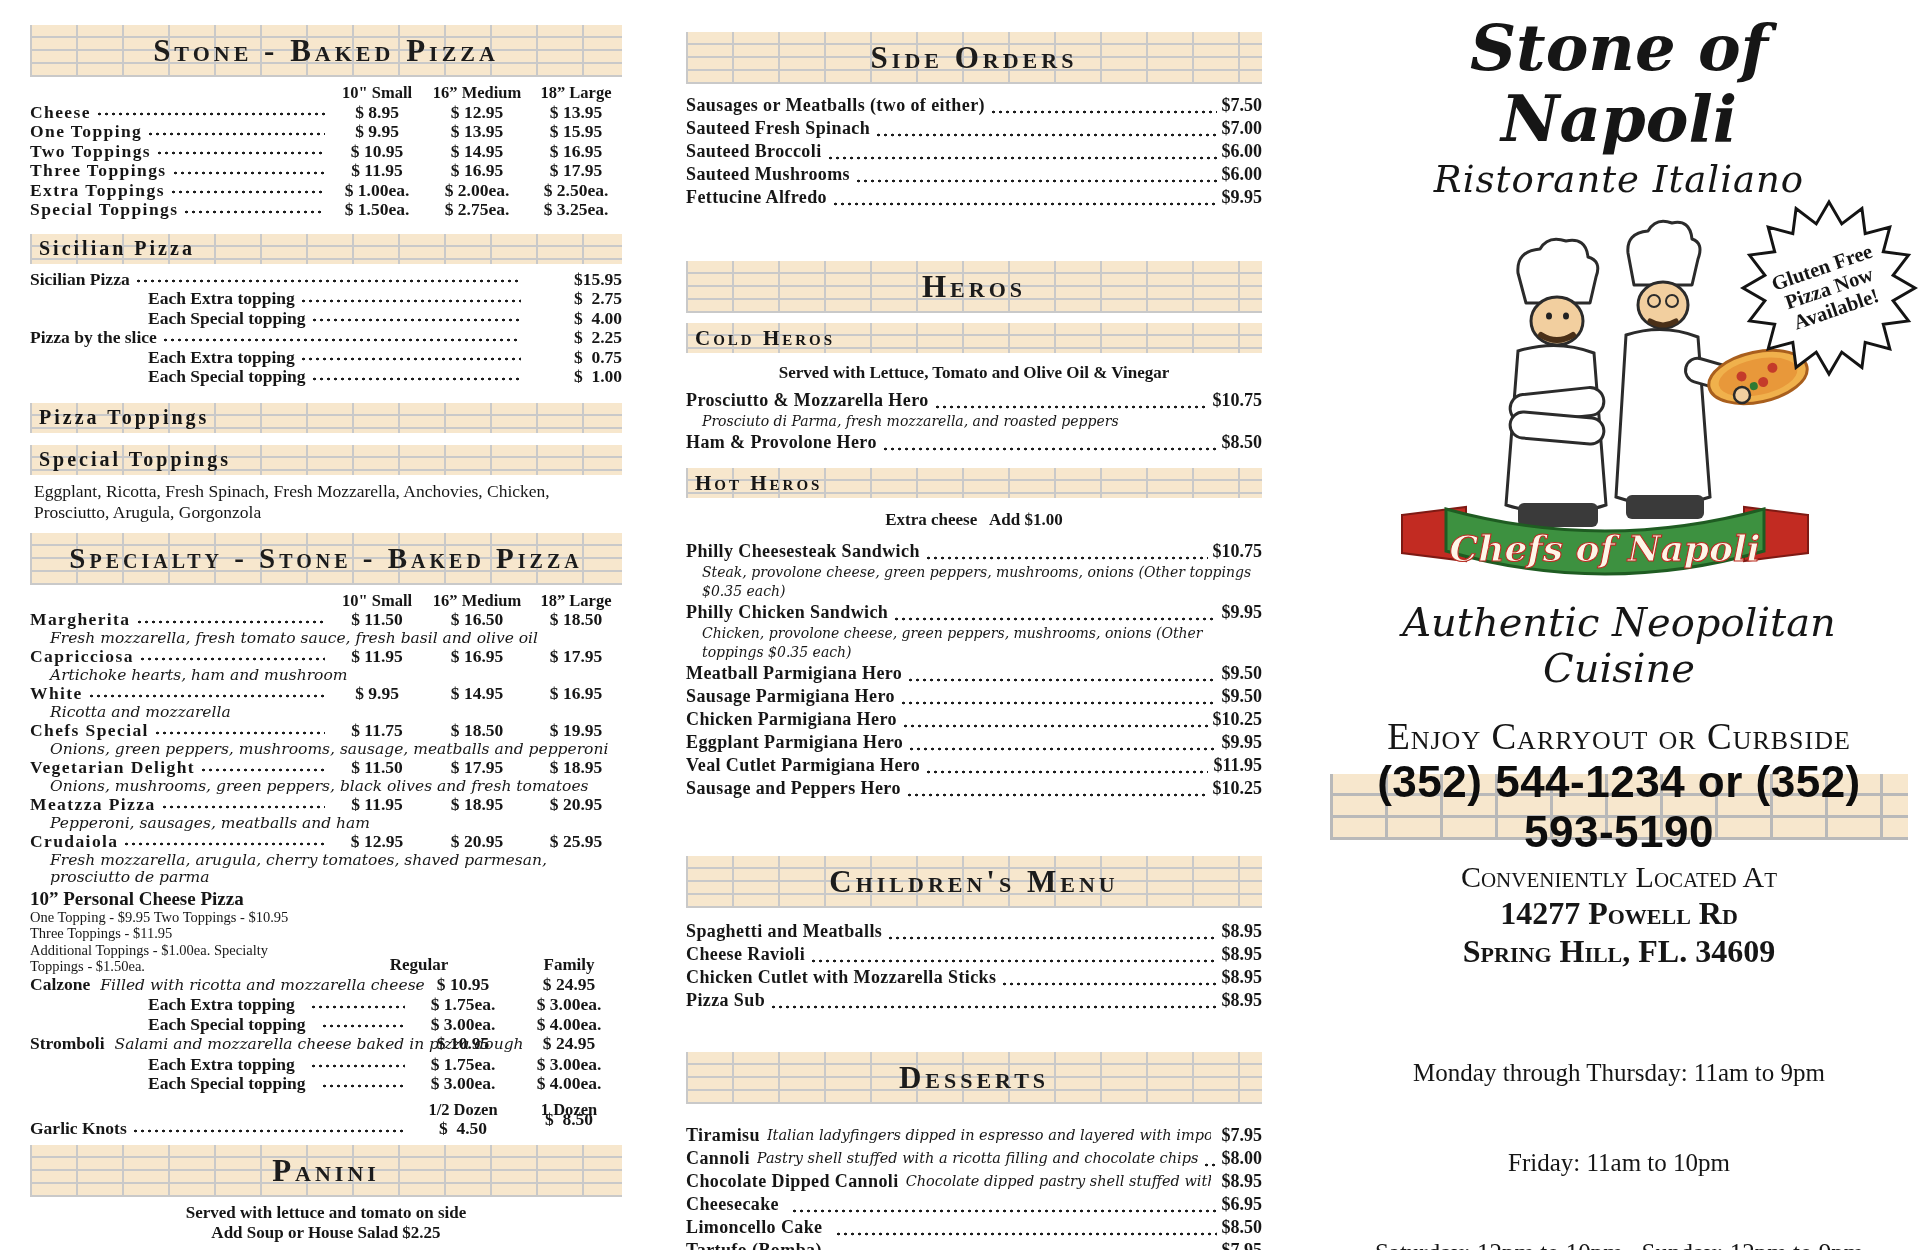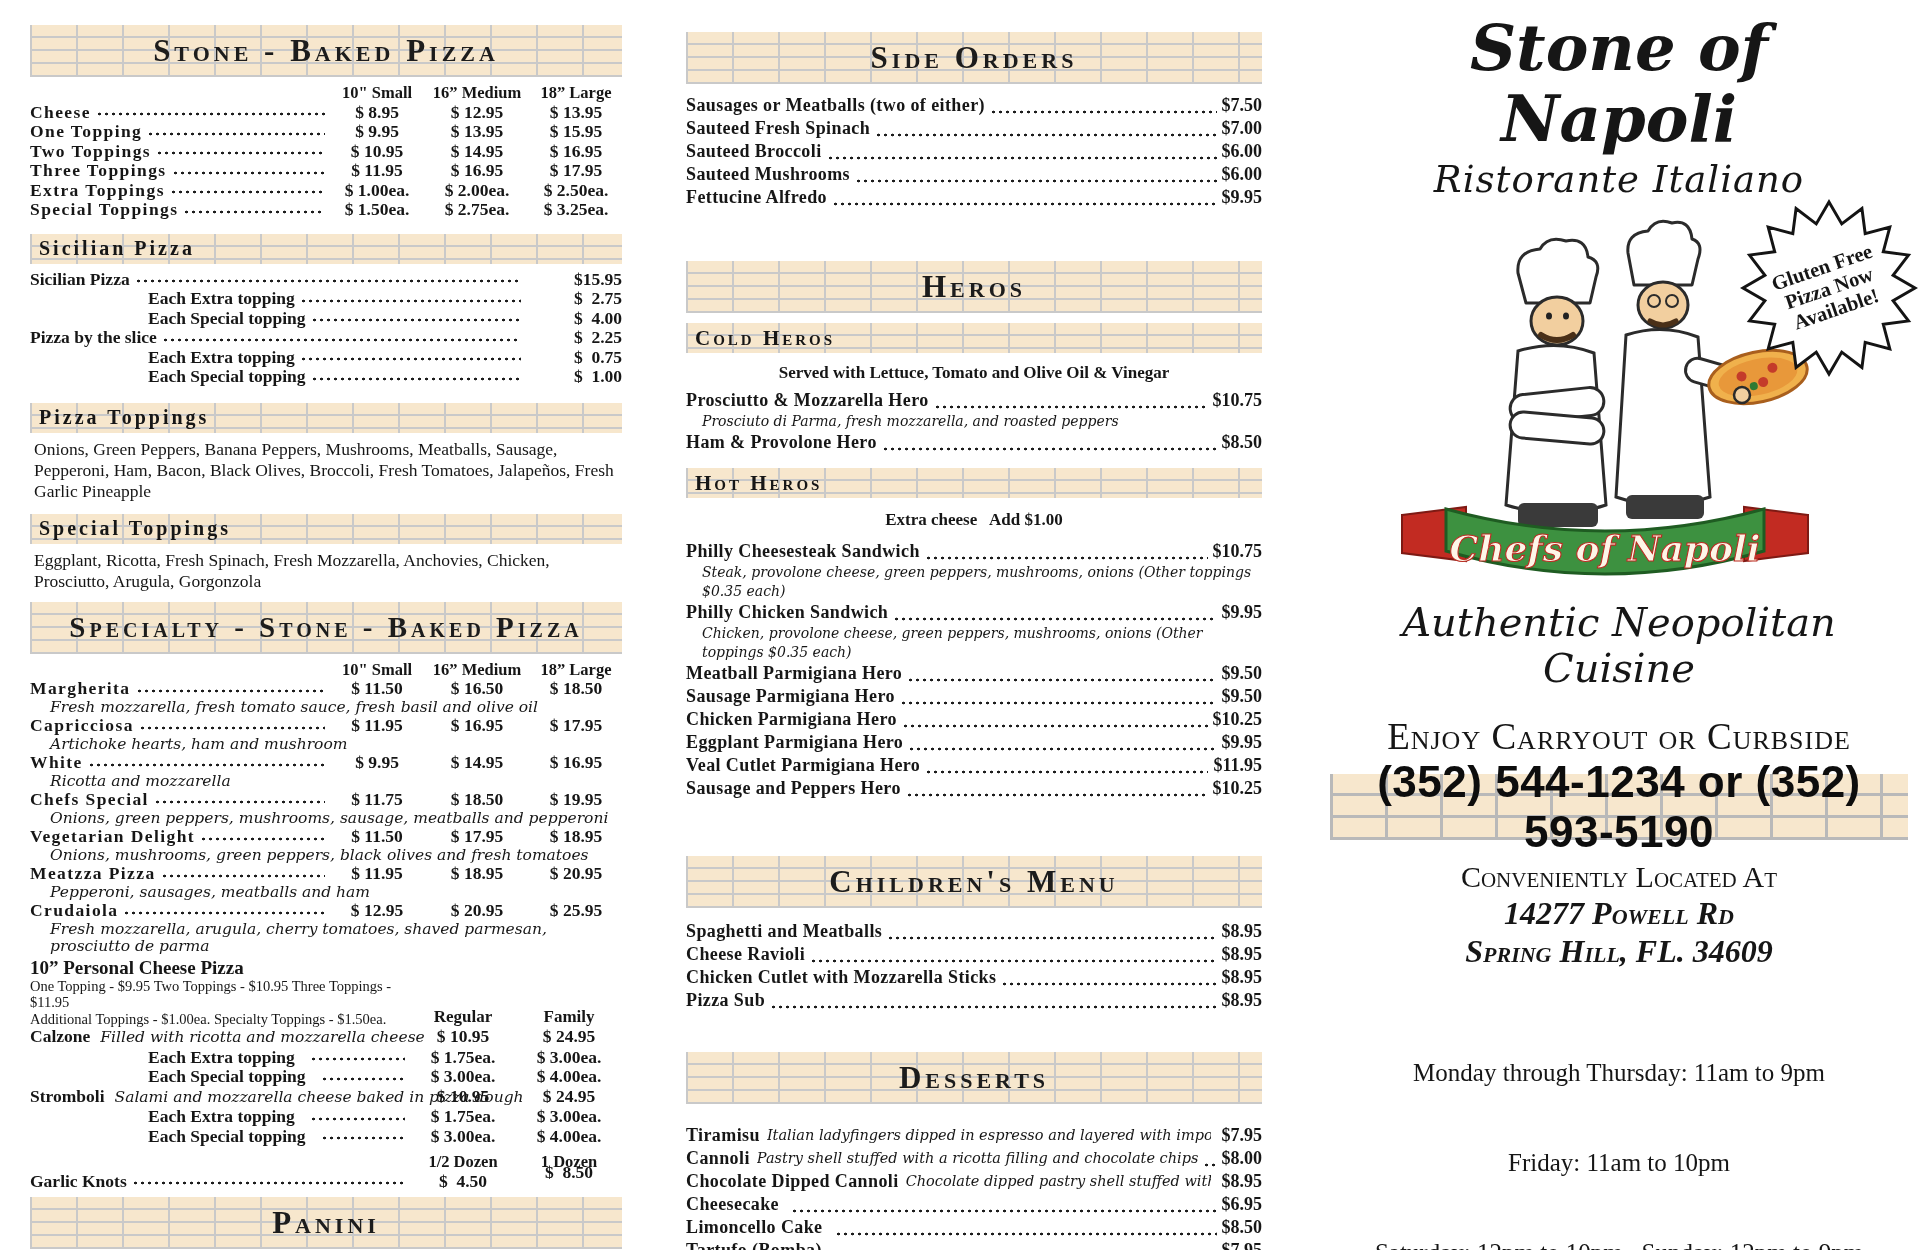--- a/index.html
+++ b/index.html
@@ -51,21 +51,21 @@
   .dots { flex:1 1 auto; height:4px; align-self:flex-end; margin:0 5px 6px 6px;
     background-image:radial-gradient(circle at 2.5px 2px, #1d1d1d 1.3px, transparent 1.6px);
     background-size:7px 4px; background-repeat:repeat-x; }
   .dots-base { margin-bottom:3px; }
   .sub { padding-left:118px; }
   .script { font-family:"DejaVu Serif", serif; font-style:italic; font-weight:normal; }
   .idesc { font-size:15.5px; margin-left:10px; white-space:nowrap; }
   .descline { font-size:15.5px; line-height:17.5px; padding-left:20px; font-weight:normal; }
   .toppings-text { font-size:17.5px; line-height:21px; padding:6px 2px 0 4px; }
 
-  .personal { display:grid; grid-template-columns:1fr 106px 106px; align-items:end; margin-top:2px; }
+  .personal { display:grid; grid-template-columns:1fr 106px 106px; align-items:end; margin-top:2px;gap:44px; }
   .p-title { font-weight:bold; font-size:19px; line-height:20px; }
   .p-line { font-size:14.5px; line-height:16.5px; }
   .p-head { font-weight:bold; font-size:17px; text-align:center; }
 
   .nudge-up { transform:translateY(-9px); display:inline-block; }
 
   
   .mrow { display:flex; align-items:flex-start; font-weight:bold; font-size:18px; line-height:23px; }
   .mrow .pname { letter-spacing:.4px; }
   .mprice { white-space:pre; }
@@ -81,21 +81,21 @@
   .illus-wrap svg.chefs { position:absolute; left:60px; top:6px; }
   .burst { position:absolute; right:-10px; top:-4px; width:178px; height:178px; }
   .burst svg { width:178px; height:178px; }
   .burst-text { position:absolute; inset:0; display:flex; flex-direction:column; justify-content:center; text-align:center;
     transform:rotate(-19deg); font-weight:bold; font-size:20.5px; line-height:22px; }
   .tagline { font-size:40px; margin-top:2px; }
   .carryout { font-variant:small-caps; font-size:37px; letter-spacing:1px; margin-top:24px; }
   .phone { margin-top:16px; height:66px; display:flex; align-items:center; justify-content:center;
     font-family:"Liberation Sans", sans-serif; font-weight:bold; font-size:44px; letter-spacing:.5px; color:#0d0d0d; }
   .located { font-variant:small-caps; font-size:30px; margin-top:20px; }
-  .addr { font-variant:small-caps; font-weight:bold; font-size:32px; line-height:38px;font-style:italic; }
+  .addr { font-variant:small-caps; font-weight:bold; font-size:32px; line-height:38px; }
   .hours { font-size:25px; line-height:30px; margin-top:28px; white-space:pre-wrap; }
 
   .mt6{margin-top:6px}.mt10{margin-top:10px}.mt12{margin-top:12px}.mt14{margin-top:14px}
   .mt16{margin-top:16px}.mt20{margin-top:20px}.mt40{margin-top:40px}.mt52{margin-top:52px}.mt56{margin-top:56px}
 </style>
 </head>
 <body>
 
 <div class="col col-left">
 
@@ -226,21 +226,20 @@
             <span class="dots"></span>
           </span>
           <span class="pr">$  1.00</span>
         </div>
       </div>
   </div>
 
   <div class="band-sm brick mt16">
     <span class="bt">Pizza Toppings</span>
   </div>
-  <div class="toppings-text">Onions, Green Peppers, Banana Peppers, Mushrooms, Meatballs, Sausage, Pepperoni, Ham, Bacon, Black Olives, Broccoli, Fresh Tomatoes, Jalapeños, Fresh Garlic Pineapple</div>
 
   <div class="band-sm brick mt12">
     <span class="bt">Special Toppings</span>
   </div>
   <div class="toppings-text">Eggplant, Ricotta, Fresh Spinach, Fresh Mozzarella, Anchovies, Chicken, Prosciutto, Arugula, Gorgonzola</div>
 
   <div class="band-lg brick mt10">
     <span class="bt" style="font-size:29px">Specialty - Stone - Baked Pizza</span>
   </div>
 

